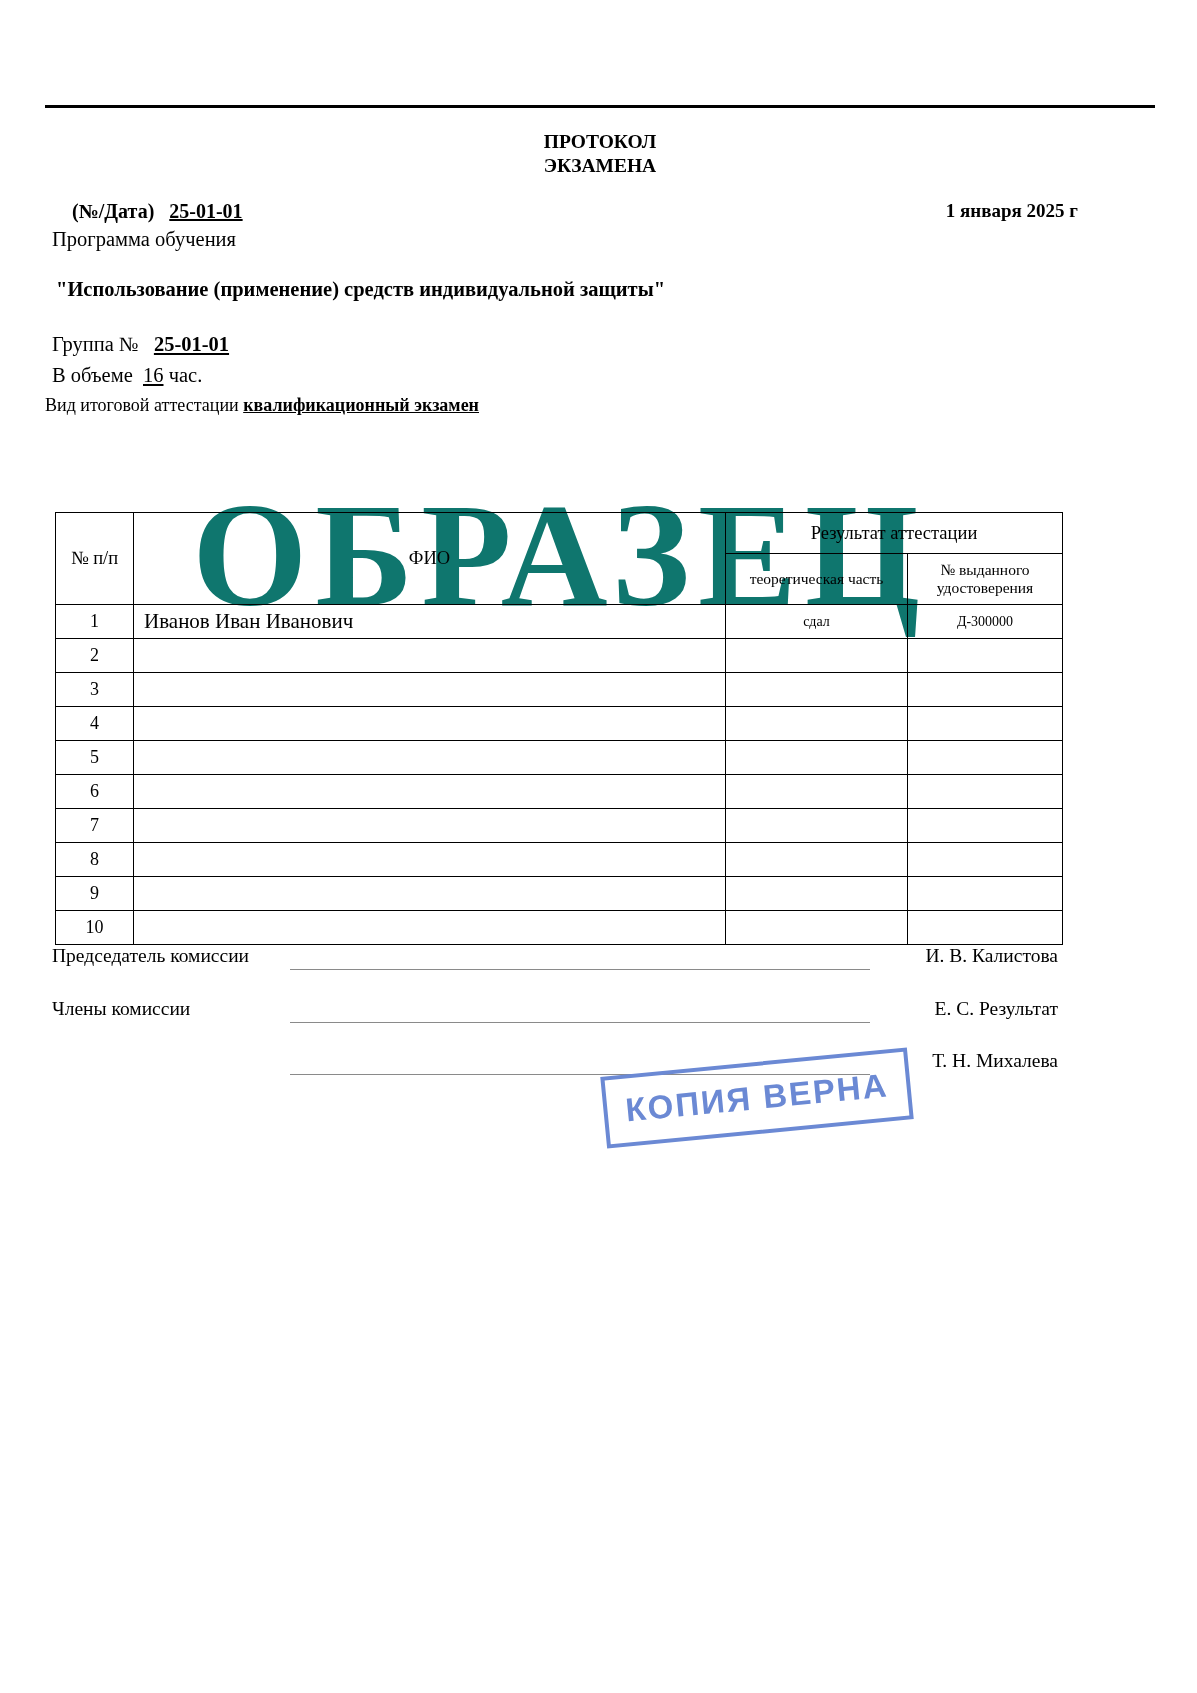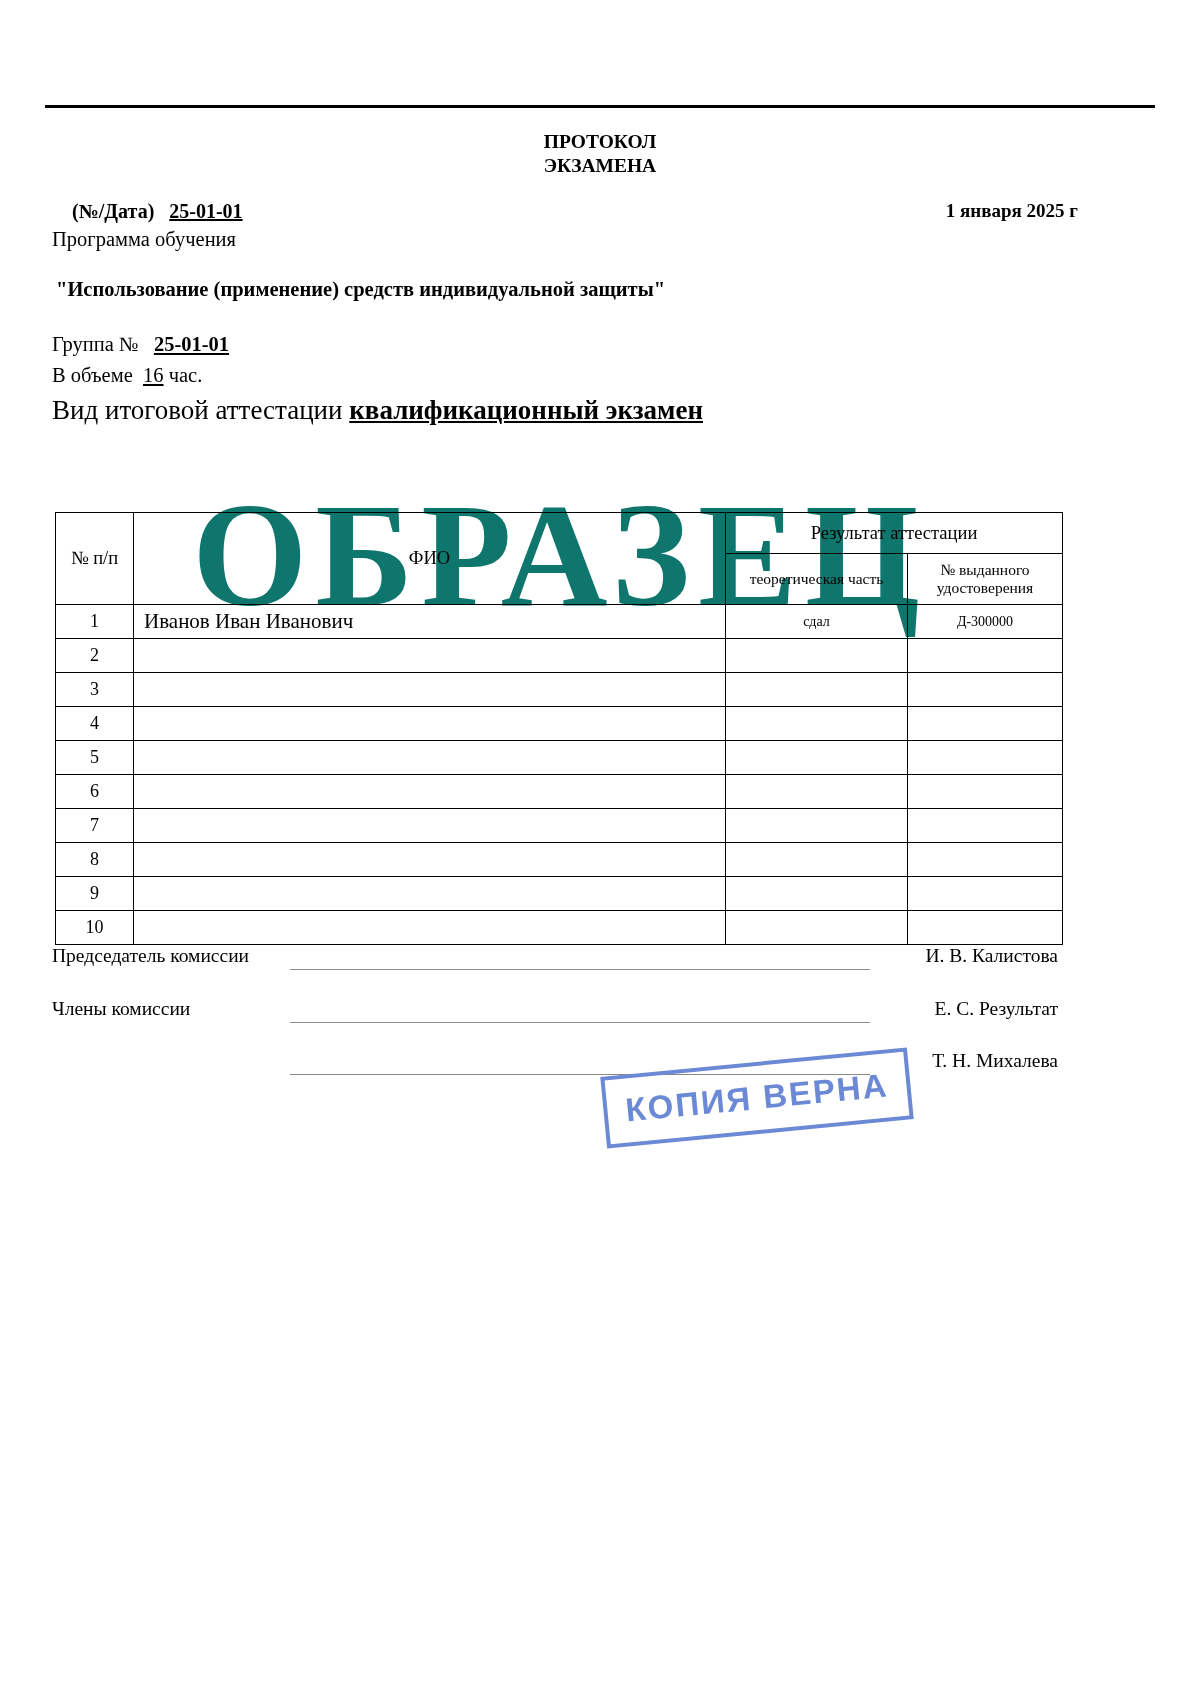--- a/index.html
+++ b/index.html
@@ -117,23 +117,23 @@
     font-size: 20.5px;
   }
   .line-volume {
     position: absolute;
     left: 52px;
     top: 364px;
     font-size: 20.5px;
   }
   .line-attest {
     position: absolute;
-    left: 52px;
+    left: 45px;
     top: 395px;
-    font-size: 27px;
+    font-size: 18px;
   }
 
   
   .table-wrap {
     position: absolute;
     left: 55px;
     top: 512px;
     width: 1007px;
     z-index: 1;
   }

